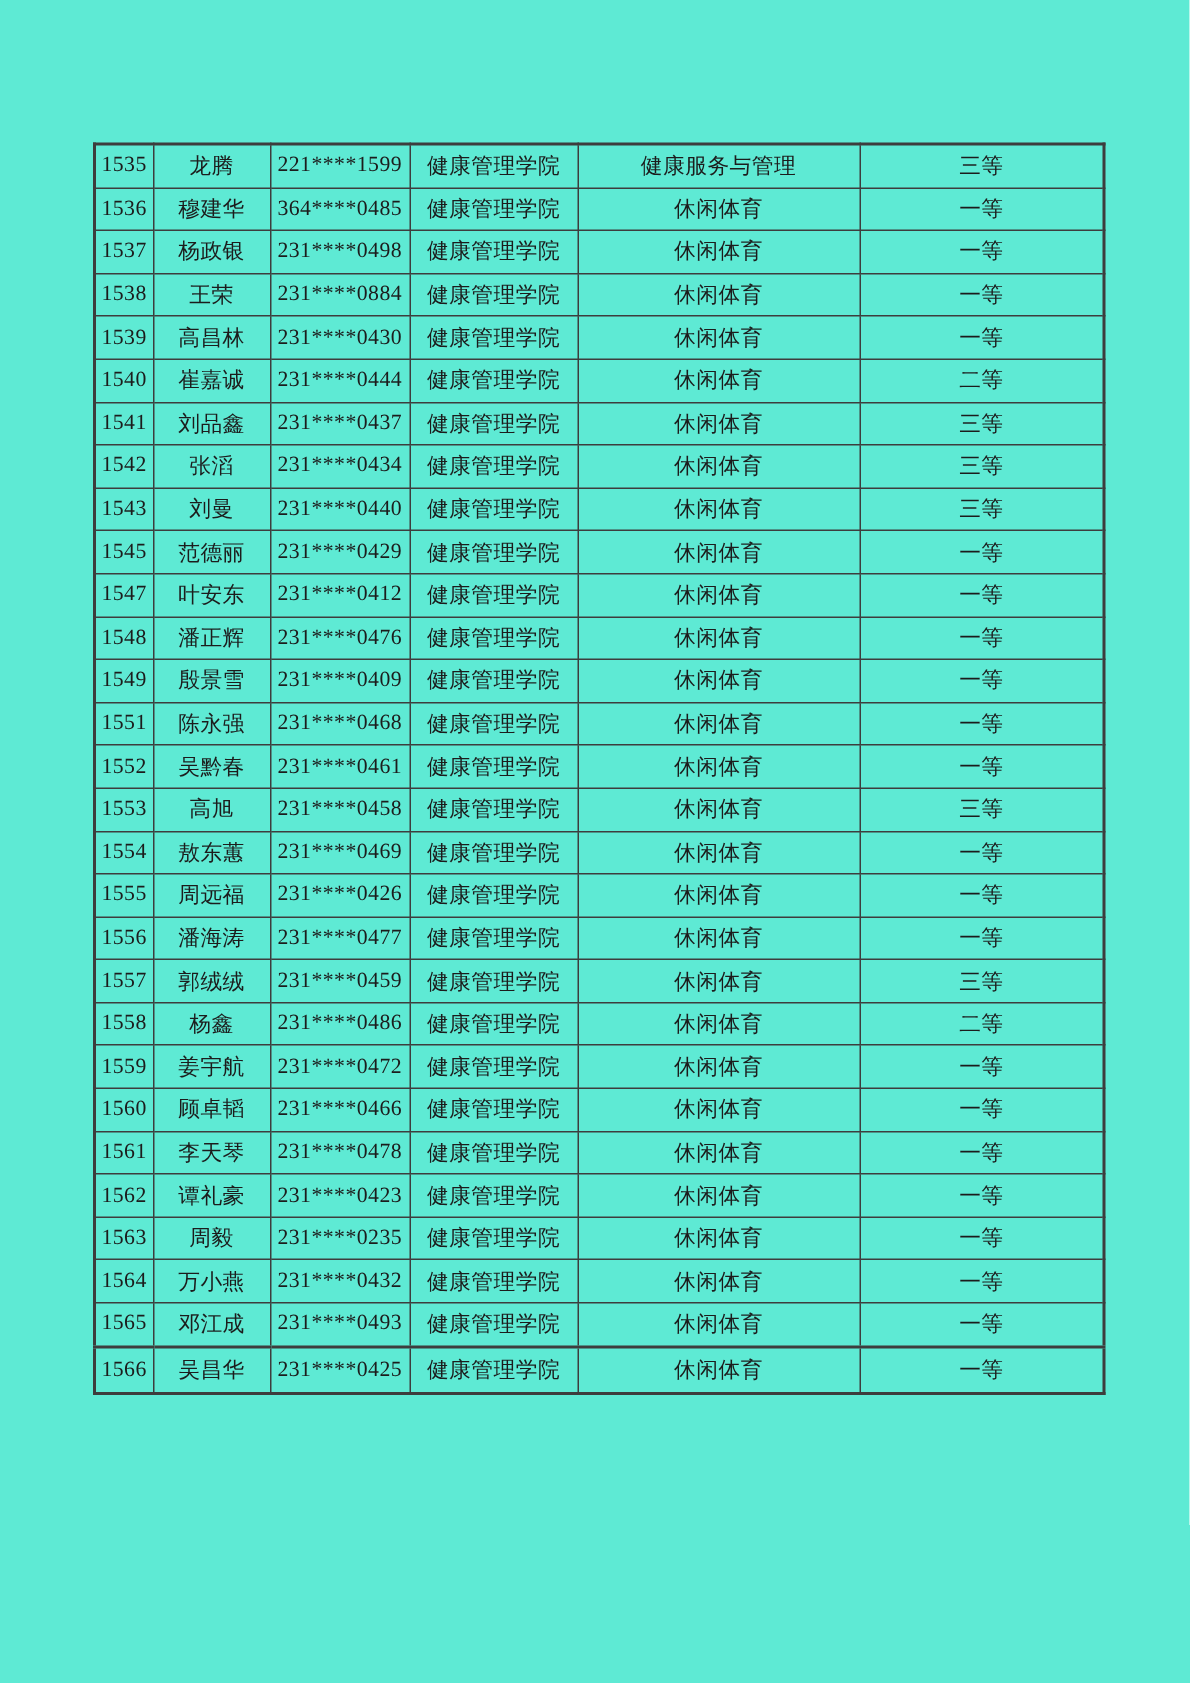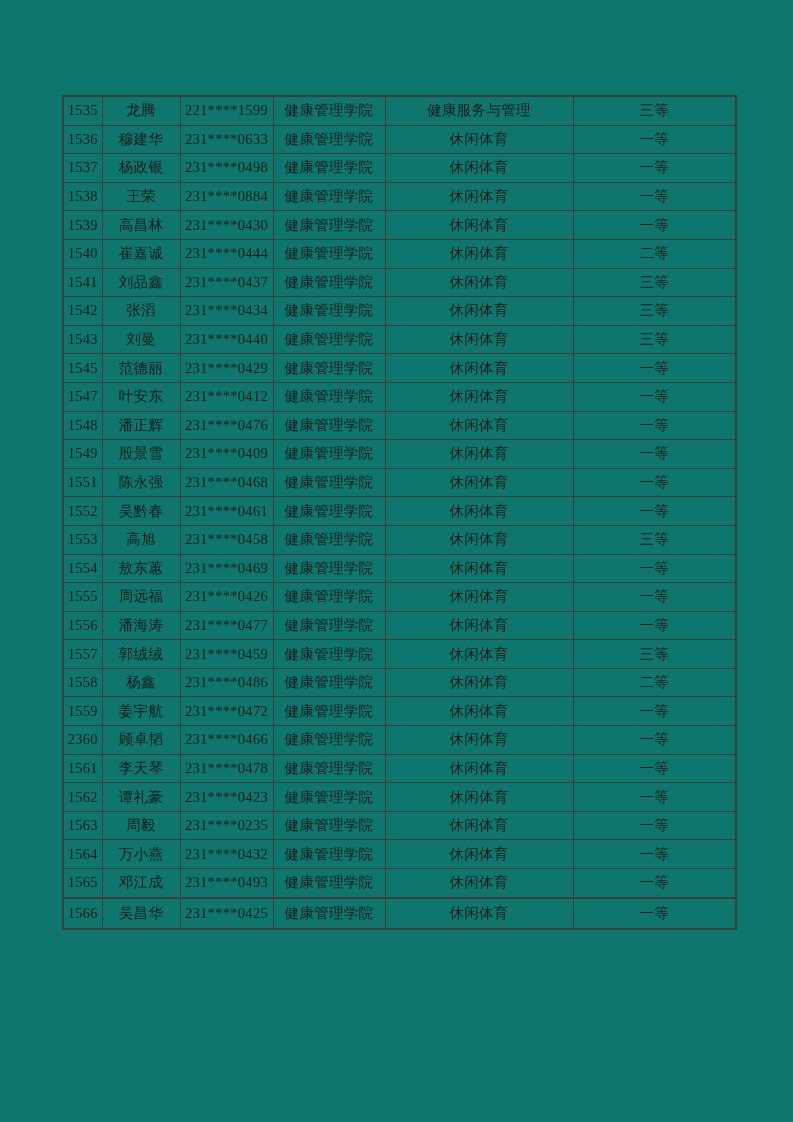--- a/index.html
+++ b/index.html
@@ -8,21 +8,21 @@
     background: #ffffff;
     width: 793px;
     height: 1122px;
     overflow: hidden;
     font-family: "Liberation Serif", "DejaVu Serif", serif;
   }
   .page {
     position: relative;
     width: 793px;
     height: 1122px;
-    background: #0f766e;
+    background: #5eead4;
   }
   table.award-table {
     position: absolute;
     left: 62px;
     top: 95px;
     width: 673px;
     border-collapse: collapse;
     table-layout: fixed;
     border: 2px solid #3d3d3d;
   }
@@ -68,21 +68,21 @@
     <td class="c-index">1535</td>
     <td class="c-name">龙腾</td>
     <td class="c-id">221****1599</td>
     <td class="c-college">健康管理学院</td>
     <td class="c-major">健康服务与管理</td>
     <td class="c-grade">三等</td>
   </tr>
         <tr>
     <td class="c-index">1536</td>
     <td class="c-name">穆建华</td>
-    <td class="c-id">231****0633</td>
+    <td class="c-id">364****0485</td>
     <td class="c-college">健康管理学院</td>
     <td class="c-major">休闲体育</td>
     <td class="c-grade">一等</td>
   </tr>
         <tr>
     <td class="c-index">1537</td>
     <td class="c-name">杨政银</td>
     <td class="c-id">231****0498</td>
     <td class="c-college">健康管理学院</td>
     <td class="c-major">休闲体育</td>
@@ -234,21 +234,21 @@
   </tr>
         <tr>
     <td class="c-index">1559</td>
     <td class="c-name">姜宇航</td>
     <td class="c-id">231****0472</td>
     <td class="c-college">健康管理学院</td>
     <td class="c-major">休闲体育</td>
     <td class="c-grade">一等</td>
   </tr>
         <tr>
-    <td class="c-index">2360</td>
+    <td class="c-index">1560</td>
     <td class="c-name">顾卓韬</td>
     <td class="c-id">231****0466</td>
     <td class="c-college">健康管理学院</td>
     <td class="c-major">休闲体育</td>
     <td class="c-grade">一等</td>
   </tr>
         <tr>
     <td class="c-index">1561</td>
     <td class="c-name">李天琴</td>
     <td class="c-id">231****0478</td>

